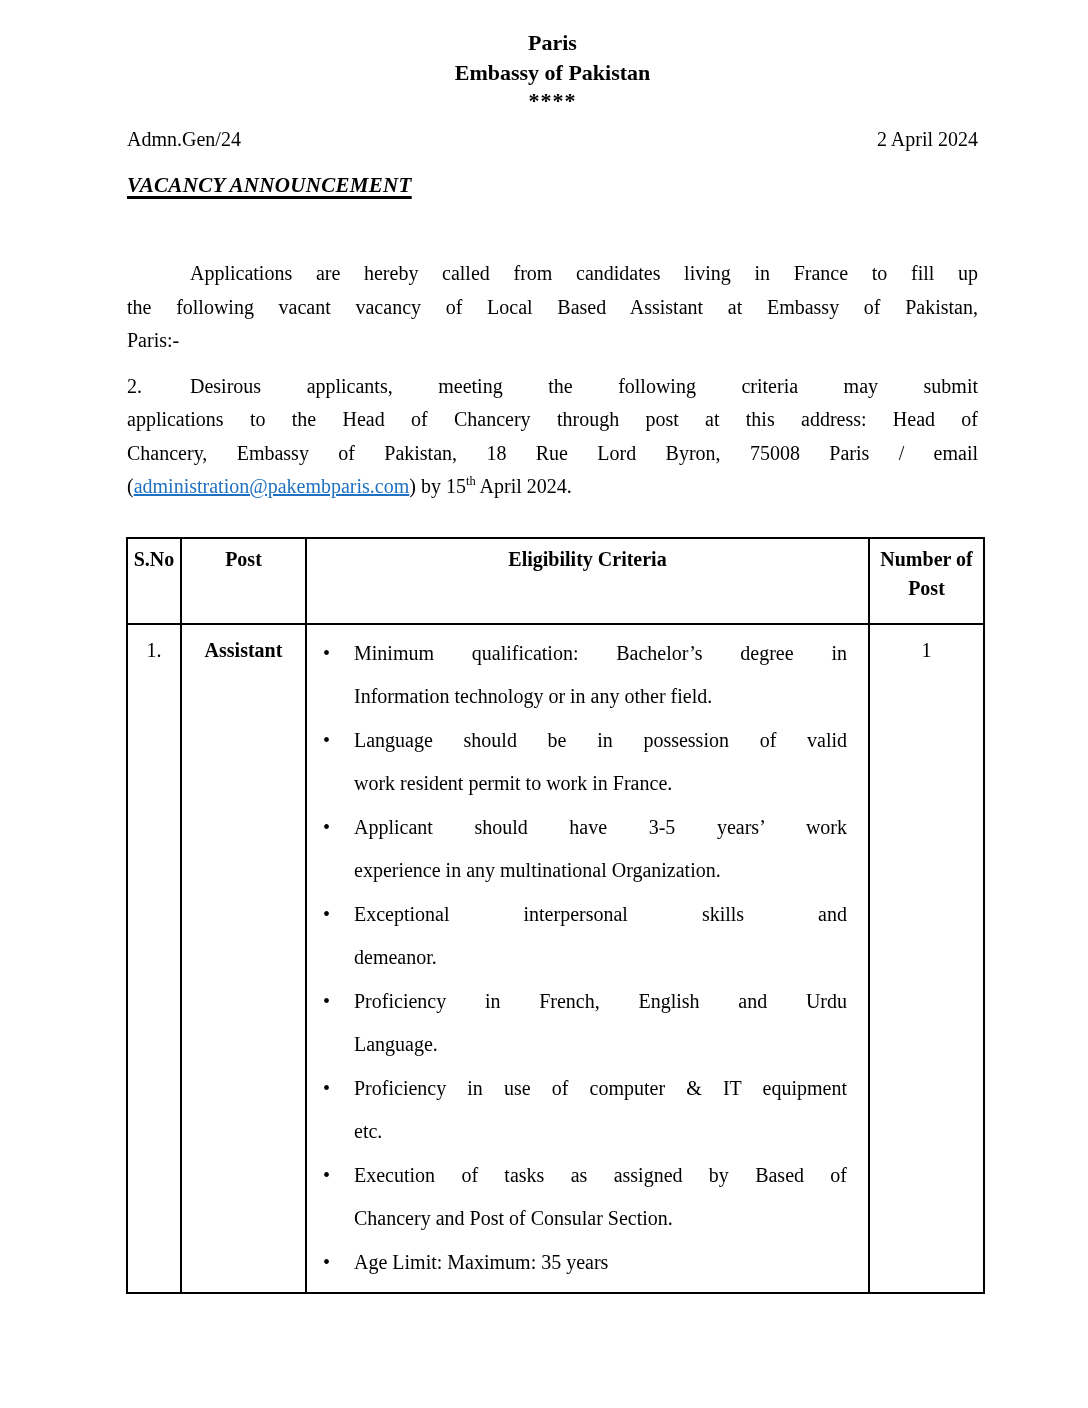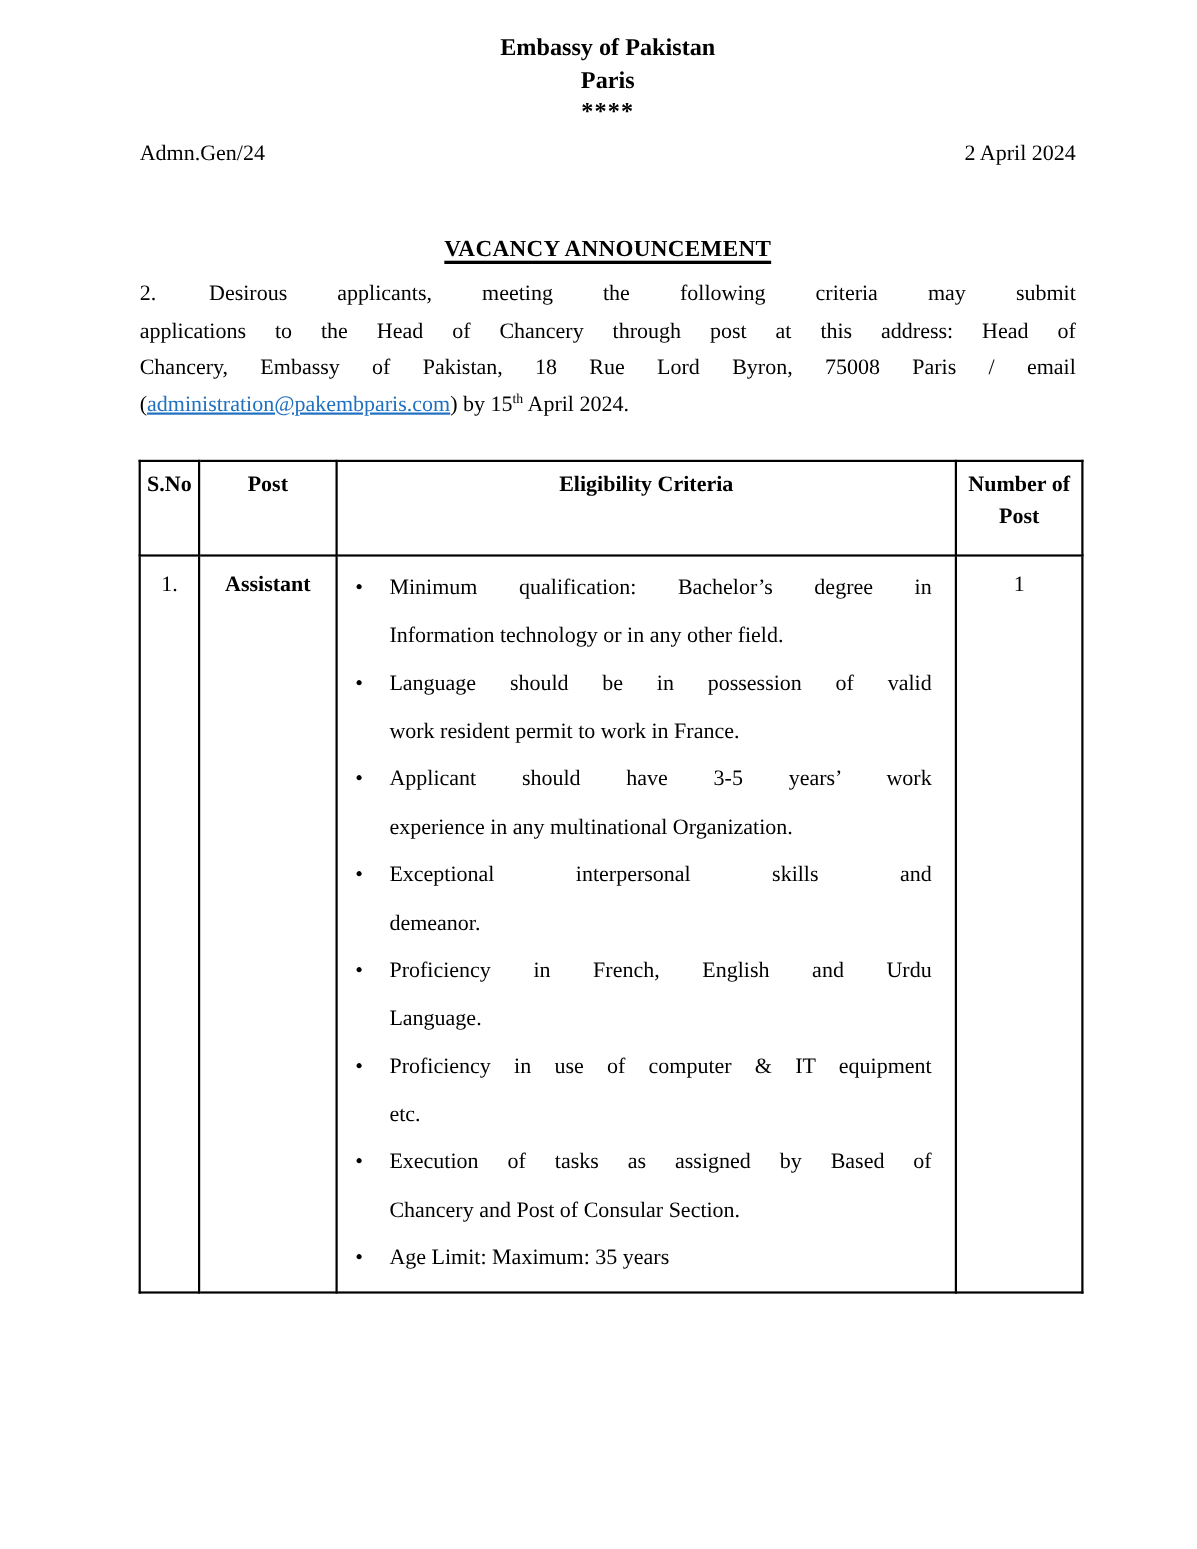--- a/index.html
+++ b/index.html
@@ -7,21 +7,21 @@
     width:1088px;height:1408px;box-sizing:border-box;
     padding:28px 110px 0 127px;
     background:#ffffff;color:#000000;
     font-family:"Liberation Serif", serif;
     overflow:hidden;position:relative;
   }
   
   .org{text-align:center;font-weight:700;font-size:22px;line-height:30px;}
   .org .sep{line-height:26px;letter-spacing:1px;}
   .ref-row{display:flex;justify-content:space-between;font-size:20px;margin-top:14px;}
-  .title-wrap{text-align:center;margin-top:63px;}
+  .title-wrap{margin-top:22px;font-style:italic;}
   .title{
     font-weight:700;font-size:21px;letter-spacing:.3px;
     text-decoration:underline;text-decoration-thickness:2.5px;text-underline-offset:4px;
   }
   
   .para{font-size:20px;line-height:33.5px;}
   .p1{margin-top:59px;}
   .p2{margin-top:12px;}
   .line{display:block;width:100%;}
   .jl{text-align:justify;text-align-last:justify;}
@@ -48,34 +48,39 @@
   .bullet-item{display:flex;align-items:flex-start;}
   .dot{flex:none;width:31px;font-size:20px;line-height:43.5px;}
   .btext{flex:1;min-width:0;font-size:20px;line-height:43.5px;}
 </style>
 </head>
 <body>
 
 <div class="page">
 
   <div class="org">
+    <span class="line">Paris</span>
     <span class="line">Embassy of Pakistan</span>
-    <span class="line">Paris</span>
     <span class="line sep">****</span>
   </div>
 
   <div class="ref-row">
     <span>Admn.Gen/24</span>
     <span>2 April 2024</span>
   </div>
 
   <div class="title-wrap">
     <span class="title">VACANCY ANNOUNCEMENT</span>
   </div>
 
+  <div class="para p1">
+      <span class="line jl">Applications are hereby called from candidates living in France to fill up</span>
+      <span class="line jl">the following vacant vacancy of Local Based Assistant at Embassy of Pakistan,</span>
+      <span class="line ll">Paris:-</span>
+    </div>
 
   <div class="para p2">
     <div>
         <span class="line jl"><span class="pnum">2.</span>Desirous applicants, meeting the following criteria may submit</span>
         <span class="line jl">applications to the Head of Chancery through post at this address: Head of</span>
         <span class="line jl">Chancery, Embassy of Pakistan, 18 Rue Lord Byron, 75008 Paris / email</span>
       </div>
     <span class="line ll"><span>(</span><a class="email-link" href="#" style="color: rgb(31, 112, 193); text-align: right;">administration@pakembparis.com</a><span>) by 15</span><sup>th</sup><span> April 2024.</span></span>
   </div>
 

